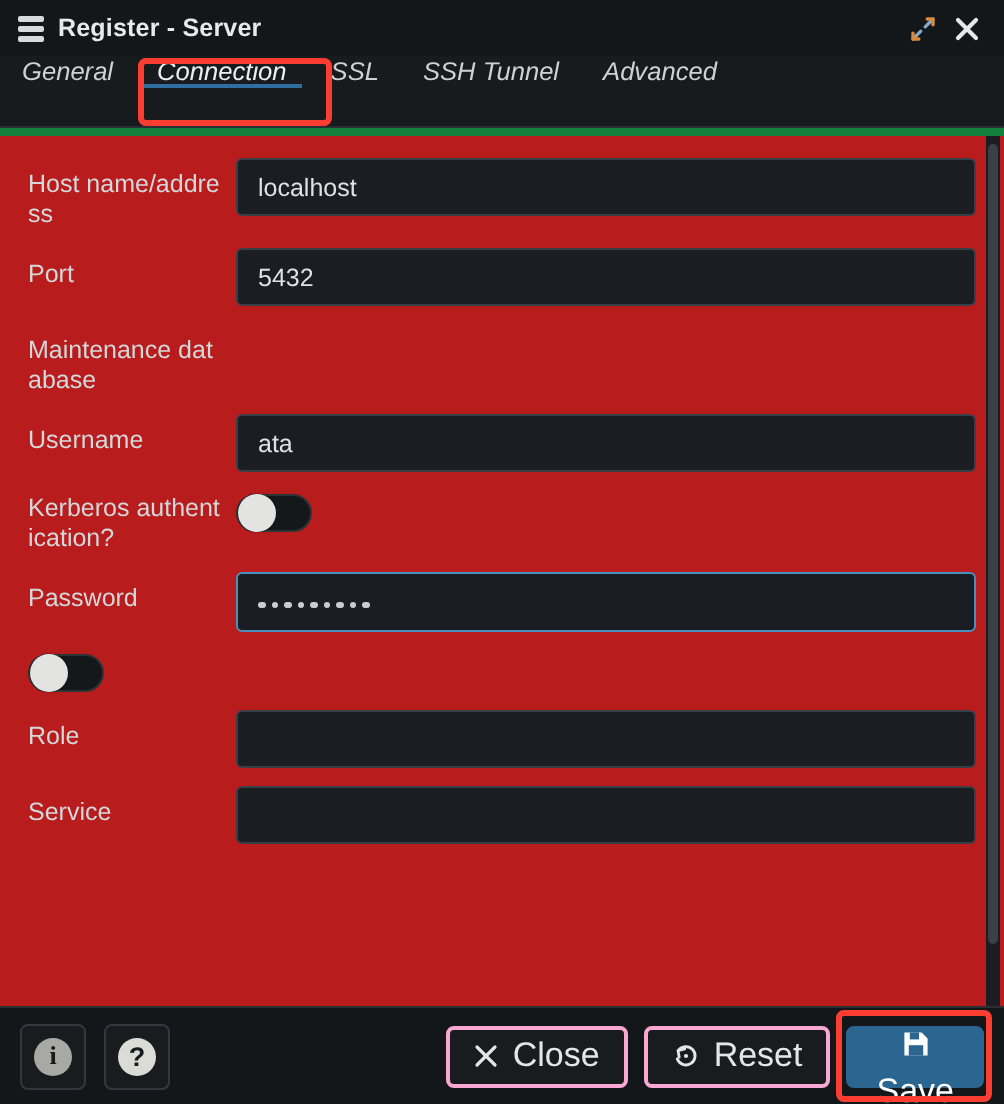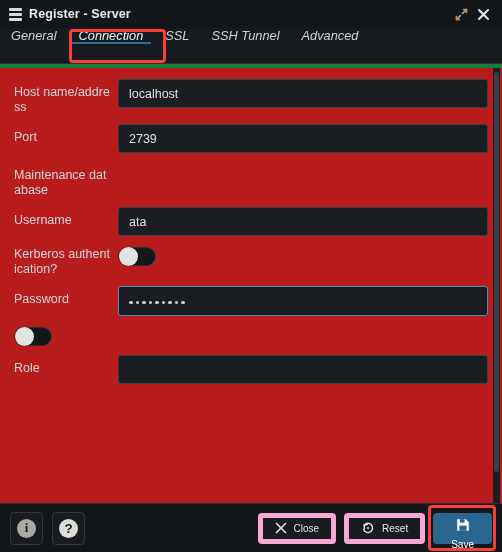--- a/index.html
+++ b/index.html
@@ -255,25 +255,25 @@
     font-family: "Liberation Serif", serif;
   }
   .circ.help {
     background: #dcdcd6;
     font-family: "Liberation Sans", sans-serif;
     font-size: 13.5px;
   }
   .footer-spacer { flex: 1 1 auto; }
   .btn {
     height: 31px;
-    border: 5px solid #f9a8d4;
+    border: 2px solid #f9a8d4;
     border-radius: 4px;
     background: #191c1f;
     color: #e3e5e7;
-    font-size: 10px;
+    font-size: 17px;
     display: flex;
     align-items: center;
     gap: 7px;
     padding: 0 12px;
     margin-left: 8px;
     cursor: default;
     white-space: nowrap;
     box-sizing: border-box;
   }
   .btn.primary {
@@ -350,21 +350,21 @@
       <div class="row">
         <div class="label">Host name/address</div>
         <div class="control">
           <div class="input">localhost</div>
         </div>
       </div>
 
       <div class="row">
         <div class="label">Port</div>
         <div class="control">
-          <div class="input">2739</div>
+          <div class="input">5432</div>
         </div>
       </div>
 
       <div class="row">
         <div class="label">Maintenance database</div>
       </div>
 
       <div class="row">
         <div class="label">Username</div>
         <div class="control">
@@ -408,20 +408,26 @@
         </div>
       </div>
 
       <div class="row">
         <div class="label">Role</div>
         <div class="control">
           <div class="input"></div>
         </div>
       </div>
 
+      <div class="row">
+        <div class="label">Service</div>
+        <div class="control">
+          <div class="input"></div>
+        </div>
+      </div>
 
     </div>
     <div class="scrollbar">
       <div class="thumb"></div>
     </div>
   </div>
 
   <div class="footer">
     <div class="icon-btn">
       <div class="circ">i</div>

